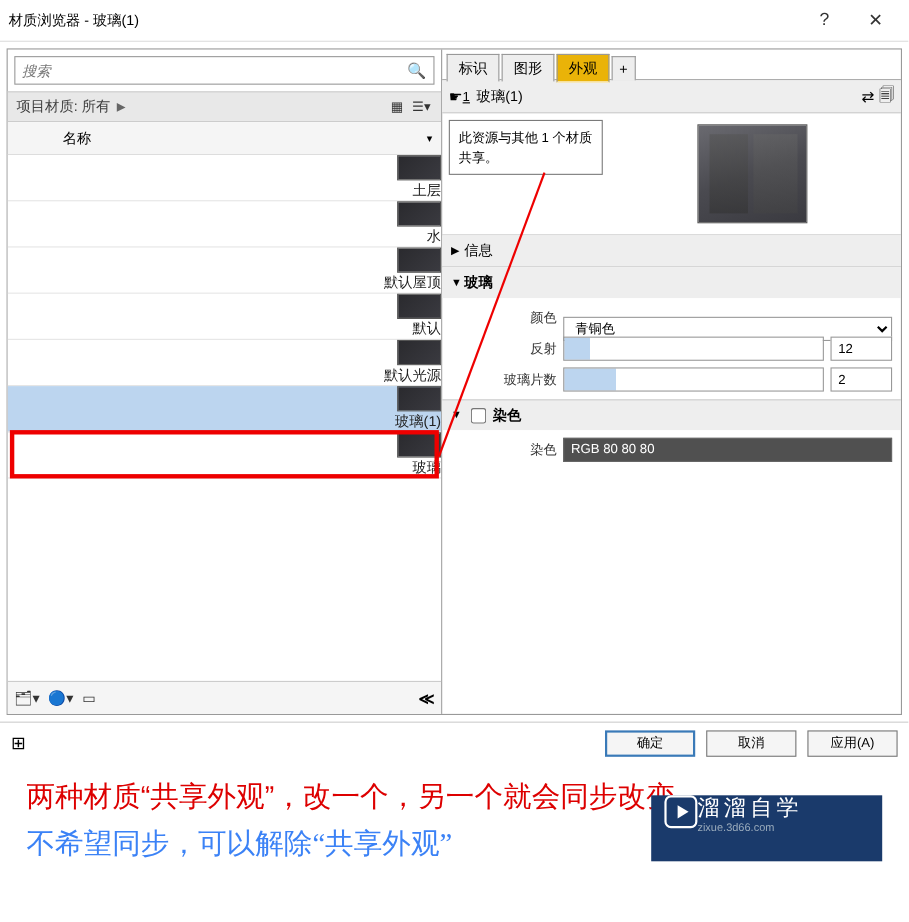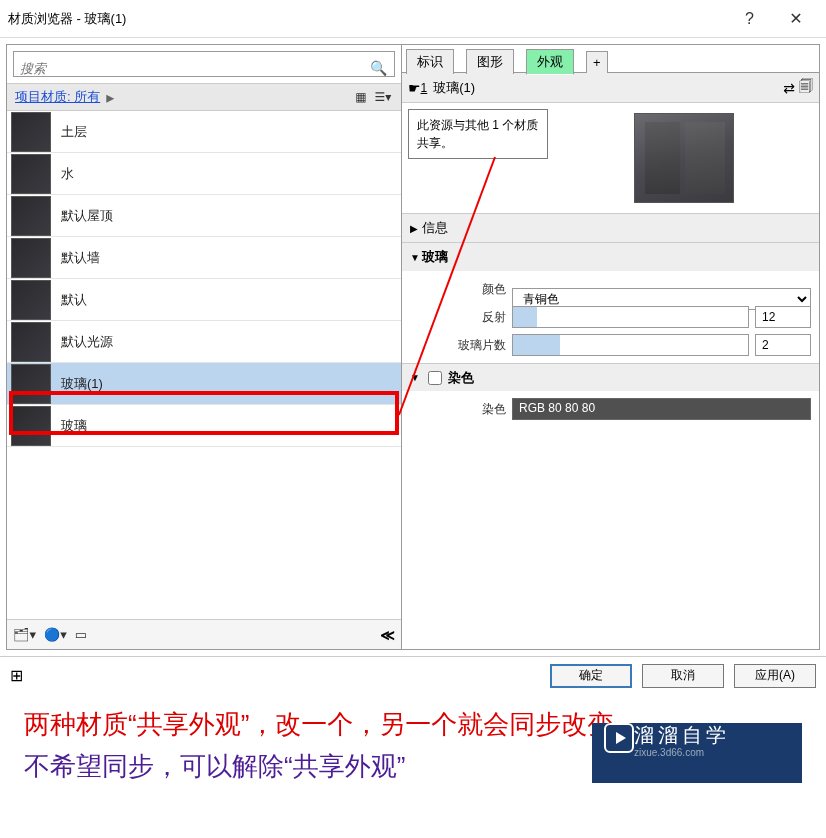--- a/index.html
+++ b/index.html
@@ -11,54 +11,54 @@
 .titlebar .winbtn { width: 44px; text-align: center; font-size: 16px; color: #333; }
 .titlebar .help { font-size: 16px; color: #333; margin-right: 20px; }
 
 
 .main { display: flex; border: 1px solid #999; margin: 6px; height: 606px; position: relative; background:#fff;}
 .left { width: 395px; border-right: 1px solid #999; display: flex; flex-direction: column; }
 .right { flex: 1; display: flex; flex-direction: column; }
 
 
 .searchwrap { padding: 6px; }
-.searchbox { display:flex; align-items:flex-end; border:1px solid #999; background:#fff; height:26px; padding:0 6px;}
+.searchbox { display:flex; align-items:center; border:1px solid #999; background:#fff; height:26px; padding:0 6px;}
 .searchbox input { flex:1; border:none; outline:none; font-size:13px; font-style:italic; color:#666; background:transparent;}
 .searchbox .mag { font-size:14px; color:#333;}
 
 
 .projhdr { display:flex; align-items:center; height:28px; padding:0 8px; background:#e8e8e8; border-top:1px solid #ccc; border-bottom:1px solid #ccc;}
-.projhdr .lbl { font-size:13px; color:#1d4ed8;text-decoration:underline;}
+.projhdr .lbl { font-size:13px; color:#404040;}
 .projhdr .chev { margin-left:6px; color:#666;}
 .projhdr .spacer { flex:1;}
 .projhdr .iconbtn { width:20px; height:20px; display:flex; align-items:center; justify-content:center; font-size:12px; color:#333; margin-left:2px;}
 
 
 .colhdr { display:flex; align-items:center; height:30px; padding:0 8px 0 50px; background:#f5f5f5; border-bottom:1px solid #ddd; font-size:13px;}
 .colhdr .spacer{flex:1;}
 .colhdr .dd{font-size:10px;}
 
 
 .matlist { flex:1; overflow:auto; background:#fff;}
-.matrow { display:flex; align-items:center; height:42px; border-bottom:1px solid #e5e5e5;}
+.matrow { display:flex; align-items:flex-end; height:42px; border-bottom:1px solid #e5e5e5;flex-direction:column;}
 .matrow .thumb { width:40px; height:40px; margin-left:4px; background:linear-gradient(135deg,#2a2a2e,#3a3a40); border:1px solid #555;}
 .matrow .name { margin-left:10px; font-size:13px; color:#222;}
 .matrow.selected { background:#bcd5ef;}
 .selbox { position:absolute; border:4px solid #e00; pointer-events:none;}
 
 
 .leftbottom { display:flex; align-items:center; height:30px; padding:0 6px; border-top:1px solid #ccc; background:#f5f5f5; gap:8px;}
 .leftbottom .ib{font-size:13px; color:#333;}
 .leftbottom .spacer{flex:1;}
 .leftbottom .chev2{font-size:14px; font-weight:bold;}
 
 
-.tabbar { display:flex; align-items:center; height:28px; padding:4px 4px 0 4px; gap:12px; border-bottom:1px solid #999;}
+.tabbar { display:flex; align-items:center; height:28px; padding:4px 4px 0 4px; gap:2px; border-bottom:1px solid #999;}
 .tab { padding:3px 10px; font-size:13px; border:1px solid #999; border-bottom:none; background:#eee; position:relative; top:1px;}
-.tab.active{ background:#86efac; border-bottom:1px solid #fff;}
+.tab.active{ background:#eab308; border-bottom:1px solid #fff;}
 .tab.add{ padding:3px 6px;}
 
 
 .assethdr { display:flex; align-items:center; height:30px; padding:0 6px; background:#eee; border-bottom:1px solid #ccc;}
 .assethdr .hand{font-size:14px;}
 .assethdr .name{margin-left:6px; font-size:13px;}
 .assethdr .spacer{flex:1;}
 .assethdr .ic{margin-left:4px; font-size:14px;}
 
 
@@ -93,21 +93,21 @@
 .footer button{ width:82px; height:24px; font-size:12px; border:1px solid #777; background:#f5f5f5; margin-left:10px;}
 .footer button.primary{border:2px solid #3a7ab8;}
 
 
 .redline{position:absolute; pointer-events:none;}
 .redline line{stroke:#e00; stroke-width:2;}
 
 
 .anno { padding:10px 24px; font-size:26px; line-height:1.6; font-family: "KaiTi","STKaiti",serif;}
 .anno .red{color:#d00;}
-.anno .black{color:#4c1d95;}
+.anno .black{color:#3b82f6;font-family:Liberation Serif, serif;}
 .logo{position:absolute; right:24px; bottom:14px; width:210px; height:60px; background:#1a3a6b; color:#fff; display:flex; align-items:flex-start; padding:0 12px; gap:0;}
 .logo .play{width:30px;height:30px;border:2px solid #fff;border-radius:6px;display:flex;align-items:center;justify-content:center;}
 .logo .play::before{content:"";border-left:10px solid #fff;border-top:6px solid transparent;border-bottom:6px solid transparent;margin-left:3px;}
 .logo .txt{display:flex;flex-direction:column;line-height:1.2;}
 .logo .big{font-size:20px;letter-spacing:4px;}
 .logo .small{font-size:10px;color:#9ab;}
 .wrap{position:relative;}
 </style>
 </head>
 <body>
@@ -129,36 +129,37 @@
         <span class="mag">🔍</span>
       </div>
     </div>
     <div class="projhdr">
       <span class="lbl">项目材质: 所有</span>
       <span class="chev">▸</span>
       <span class="spacer"></span>
       <span class="iconbtn">▦</span>
       <span class="iconbtn">☰▾</span>
     </div>
+    <div class="colhdr">
+      <span>名称</span>
+      <span class="spacer"></span>
+      <span class="dd">▾</span>
+    </div>
     <div class="matlist">
       <div class="matrow">
             <div class="thumb"></div>
             <span class="name">土层</span>
           </div>
       <div class="matrow">
             <div class="thumb"></div>
             <span class="name">水</span>
           </div>
       <div class="matrow">
             <div class="thumb"></div>
             <span class="name">默认屋顶</span>
-          </div>
-      <div class="matrow">
-            <div class="thumb"></div>
-            <span class="name">默认墙</span>
           </div>
       <div class="matrow">
             <div class="thumb"></div>
             <span class="name">默认</span>
           </div>
       <div class="matrow">
             <div class="thumb"></div>
             <span class="name">默认光源</span>
           </div>
       <div class="matrow selected">

